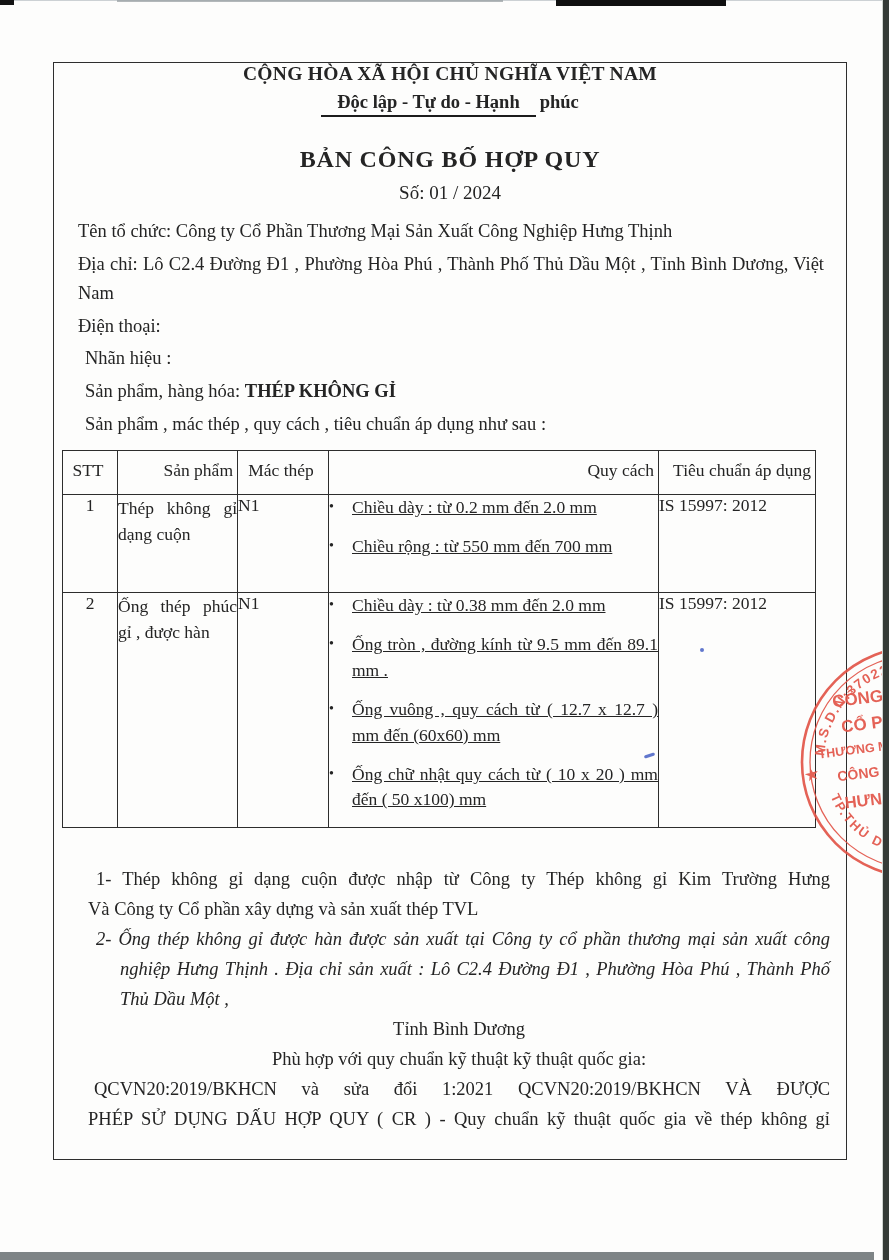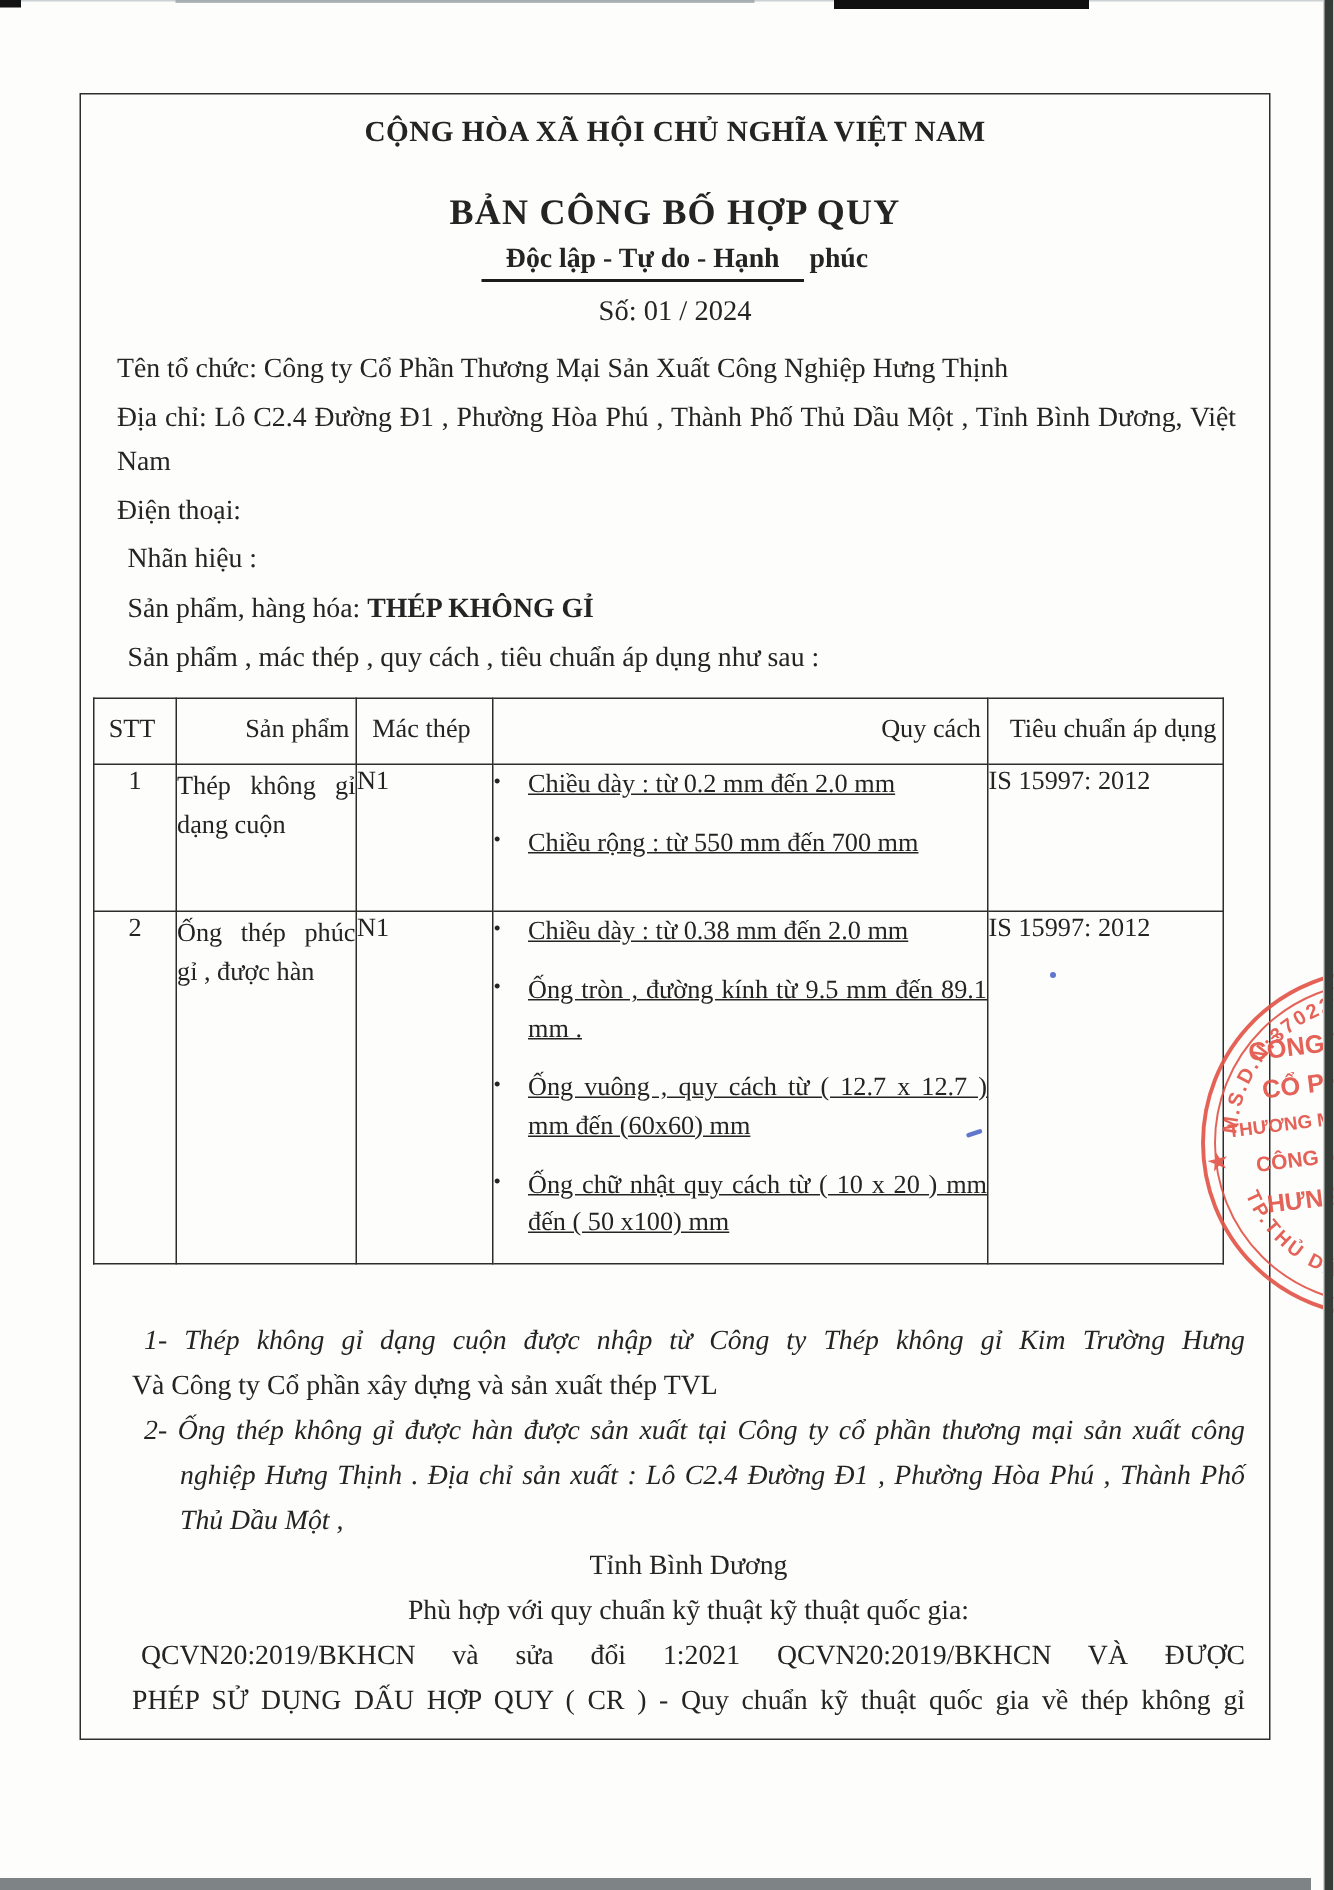--- a/index.html
+++ b/index.html
@@ -13,21 +13,21 @@
   .streak-b{position:absolute;left:117px;top:0;width:386px;height:2px;background:#9aa0a4;opacity:.75;}
   .streak-c{position:absolute;left:556px;top:0;width:170px;height:6px;background:#101010;}
   .right-strip{position:absolute;left:882px;top:0;width:7px;height:1260px;background:#353b37;border-left:1px solid #cfd4d0;z-index:30;}
   .bottom-bar{position:absolute;left:0;top:1252px;width:874px;height:8px;background:#7e8486;z-index:25;}
   .speck{position:absolute;background:#3a55c0;border-radius:2px;opacity:.8;z-index:20;}
   .speck1{left:700px;top:648px;width:4px;height:4px;}
   .speck2{left:644px;top:754px;width:11px;height:3px;transform:rotate(-18deg);}
 
   .page-frame{
     position:absolute; left:53px; top:62px; width:794px; height:1098px;
-    border:1.5px solid #2e2e2e; box-sizing:border-box; padding-top:15px;
+    border:1.5px solid #2e2e2e; box-sizing:border-box; 
     background:transparent;
   }
   .center{text-align:center;}
   .nat-title{font-size:19.5px;font-weight:bold;letter-spacing:.3px;}
   .motto{margin-top:7px;font-size:18.5px;font-weight:bold;}
   .motto-underlined{display:inline-block;border-bottom:2.5px solid #1c1c1c;padding:0 16px 2px 16px;}
   .motto-tail{padding-left:4px;}
   .doc-title{margin-top:29px;font-size:24px;font-weight:bold;letter-spacing:.8px;}
   .doc-number{margin-top:9px;font-size:19px;}
 
@@ -53,21 +53,21 @@
   td.specs{padding:10px 12px 2px 45px;}
   td.standard{padding:11px 4px 0 11px;}
   .spec-item{display:flex;margin-bottom:14px;line-height:1.45;}
   .spec-bullet{width:23px;flex:none;font-size:14px;padding-top:2px;}
   .spec-text{flex:1;text-align:justify;text-decoration:underline;}
   tr.r1{height:98px;} tr.r2{height:235px;}
 
   .notes{margin:37px 16px 0 34px;font-size:18.5px;line-height:1.62;}
   .notes p, .notes div{margin:0;}
   .jline{text-align:justify;text-align-last:justify;}
-  .note1-l1{text-indent:8px;font-style:italic;}
+  .note1-l1{text-indent:8px;}
   .note1-l2{margin-bottom:2px;}
   .note2{text-align:justify;padding-left:32px;text-indent:-24px;margin-bottom:2px;font-style:italic;}
   .province, .conf-intro{margin-bottom:2px;text-align:center;}
   .conf-l1{text-indent:6px;}
   .conf-l2{margin-left:-26px;text-align:justify;text-align-last:justify;}
 
   .stamp-svg{position:absolute;left:780px;top:628px;z-index:10;opacity:.92;}
   .stamp-stroke{fill:none;stroke:#e25549;}
   .stamp-text{fill:#e25549;font-family:"Liberation Sans", sans-serif;font-weight:bold;}
 </style>
@@ -78,25 +78,25 @@
 
   <div class="top-hairline"></div>
   <div class="streak-a"></div>
   <div class="streak-b"></div>
   <div class="streak-c"></div>
 
   <div class="page-frame">
 
     <div class="center nat-title">CỘNG HÒA XÃ HỘI CHỦ NGHĨA VIỆT NAM</div>
 
-    <div class="center doc-title">BẢN CÔNG BỐ HỢP QUY</div>
-
     <div class="center motto">
       <span class="motto-underlined">Độc lập - Tự do - Hạnh</span><span class="motto-tail">phúc</span>
     </div>
+
+    <div class="center doc-title">BẢN CÔNG BỐ HỢP QUY</div>
 
     <div class="center doc-number">Số: 01 / 2024</div>
 
     <div class="info">
       <p>Tên tổ chức: Công ty Cổ Phần Thương Mại Sản Xuất Công Nghiệp Hưng Thịnh</p>
       <p class="address">Địa chỉ: Lô C2.4 Đường Đ1 , Phường Hòa Phú , Thành Phố Thủ Dầu Một , Tỉnh Bình Dương, Việt Nam</p>
       <p>Điện thoại:</p>
       <p class="indent-sm">Nhãn hiệu :</p>
       <p class="indent-sm"><span>Sản phẩm, hàng hóa: </span><span class="bold">THÉP KHÔNG GỈ</span></p>
       <p class="indent-sm">Sản phẩm , mác thép , quy cách , tiêu chuẩn áp dụng như sau :</p>

